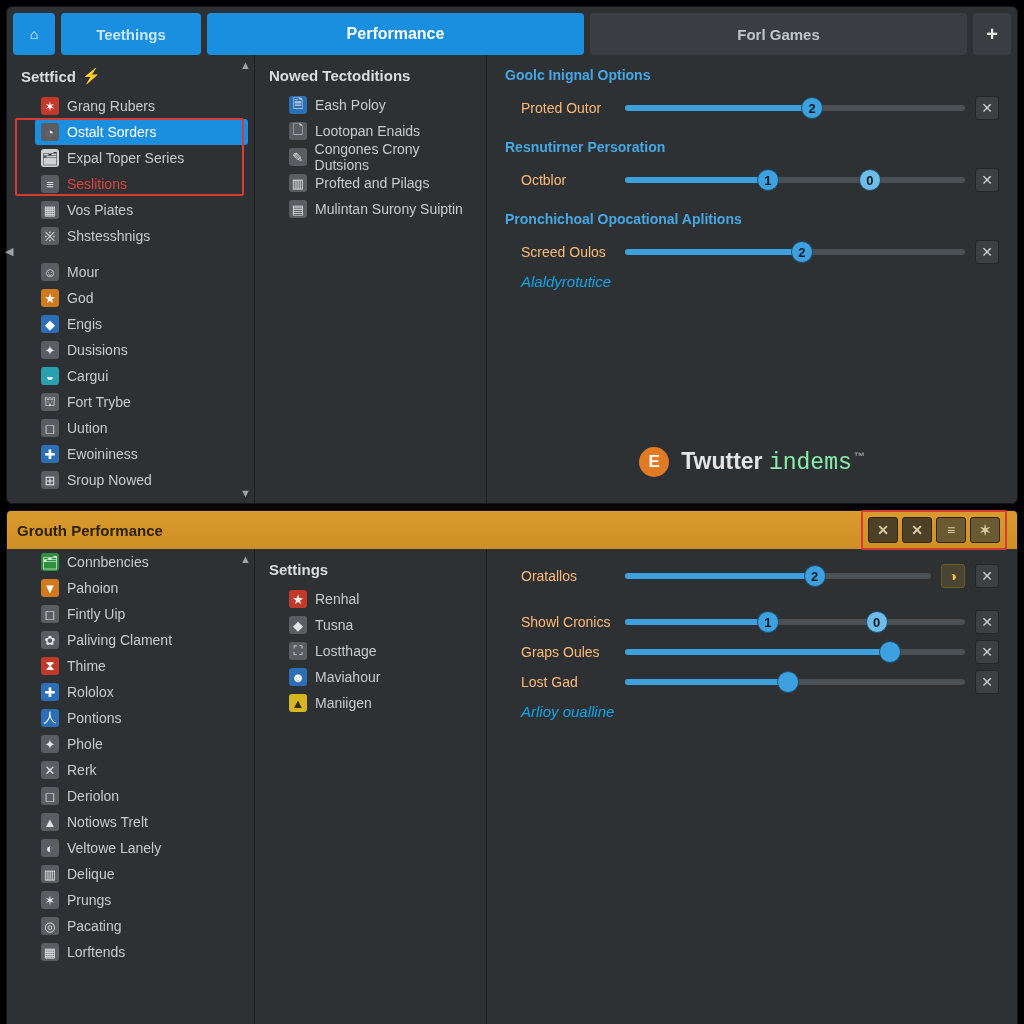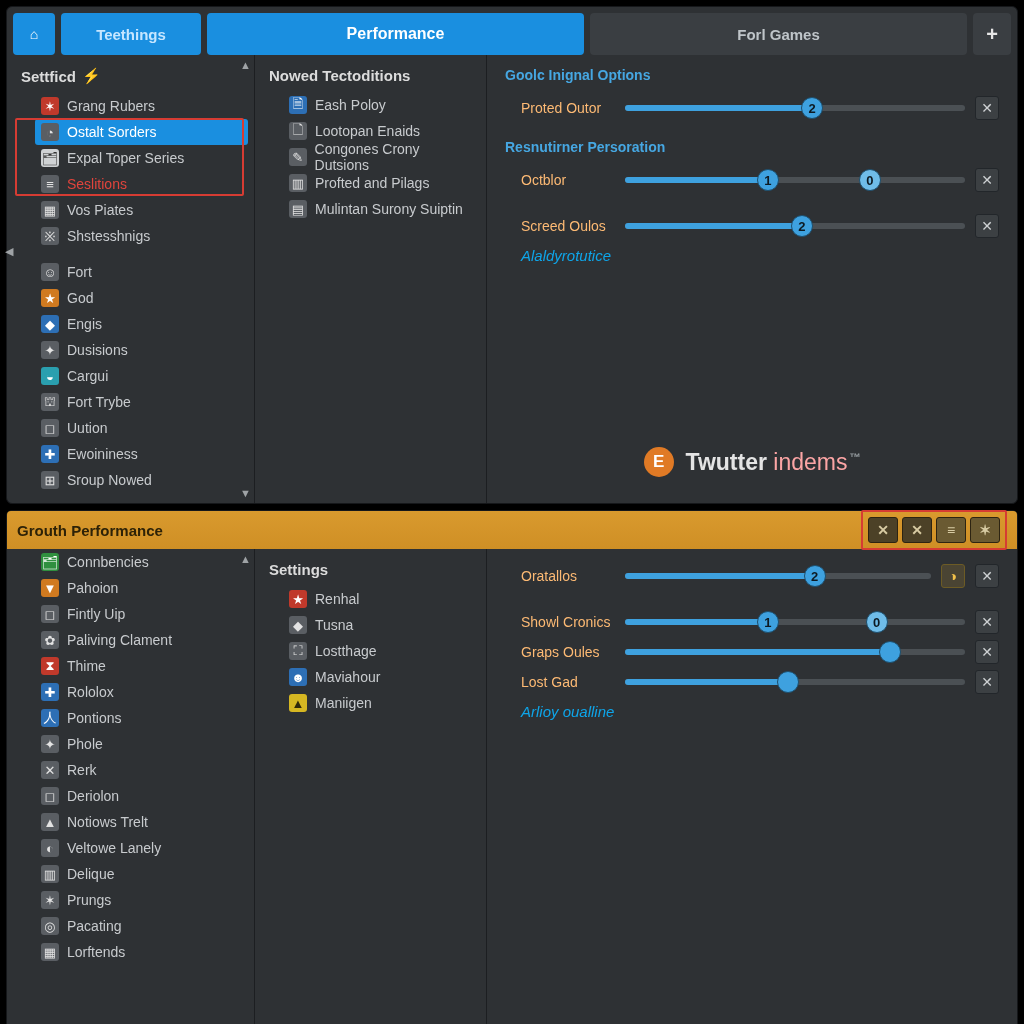--- a/index.html
+++ b/index.html
@@ -51,21 +51,21 @@
 .slider .fill { position:absolute; left:0; top:0; bottom:0; background:#3ea1df; border-radius:3px; }
 .slider .knob { position:absolute; top:-8px; width:22px; height:22px; border-radius:11px; background:#3ea1df; color:#0d1a22; font-weight:800; font-size:13px; display:flex; align-items:center; justify-content:center; transform:translateX(-50%); border:1px solid #1d4e6c;}
 .slider .knob.secondary { background:#6fbce8; }
 .xbtn { width:24px; height:24px; background:#3c4043; border:1px solid #22262a; border-radius:3px; display:flex; align-items:center; justify-content:center; color:#cfd2d4; cursor:pointer; font-size:14px; }
 .xbtn.gold { background:#4a4433; color:#f2c14a; border-color:#6c5b25;}
 .opt-sub { color:#0ea5e9; font-style:italic; font-size:15px; padding-left:16px; margin-top:6px;}
 
 
 .brand { position:absolute; bottom:26px; left:0; right:0; display:flex; align-items:center; justify-content:center; gap:12px; font-size:23px; font-weight:600; color:#e4e4e4; }
 .brand .disc { width:30px; height:30px; border-radius:50%; background:#e07a25; color:#fff; display:flex; align-items:center; justify-content:center; font-weight:800; font-size:17px;}
-.brand .accent { color:#fca5a5; font-weight:500;}
+.brand .accent { color:#86efac; font-weight:500;font-family:Liberation Mono, monospace;}
 .brand .tm { font-size:11px; vertical-align:super; color:#9aa0a4; margin-left:2px;}
 
 
 .winbar { height:38px; background:linear-gradient(#d99a2e,#cf8f25); border-radius:4px 4px 0 0; display:flex; align-items:center; padding:0 10px; color:#2d2207; font-weight:700; font-size:15px; }
 .winbar .spring { flex:1; }
 .wb-group { display:flex; gap:4px; padding:3px; }
 .wb-btn { width:30px; height:26px; background:#4c4127; border:1px solid #2d2412; border-radius:3px; display:flex; align-items:center; justify-content:center; color:#d8cba3; cursor:pointer; font-size:14px; }
 .wb-btn.lite { background:#6a5a32; }
 .redbox2 { border:2px solid #d63c33; padding:2px; border-radius:2px;}
 
@@ -123,21 +123,21 @@
             <span class="ico ic-gry">▦</span>
             <span>Vos Piates</span>
           </div>
           <div class="node l1">
             <span class="ico ic-gry">※</span>
             <span>Shstesshnigs</span>
           </div>
           <div style="height: 10px;"></div>
           <div class="node l1">
             <span class="ico ic-gry">☺</span>
-            <span>Fort</span>
+            <span>Mour</span>
           </div>
           <div class="node l1">
             <span class="ico ic-org">★</span>
             <span>God</span>
           </div>
           <div class="node l1">
             <span class="ico ic-blue">◆</span>
             <span>Engis</span>
           </div>
           <div class="node l1">
@@ -214,20 +214,21 @@
               <div class="opt-label">Octblor</div>
               <div class="slider">
                 <div class="fill" style="width: 42%;"></div>
                 <div class="knob" style="left: 42%;">1</div>
                 <div class="knob secondary" style="left: 72%;">0</div>
               </div>
               <div class="xbtn">✕</div>
             </div>
           </div>
           <div class="opt-block">
+            <div class="opt-title">Pronchichoal Opocational Aplitions</div>
             <div class="opt-row">
               <div class="opt-label">Screed Oulos</div>
               <div class="slider">
                 <div class="fill" style="width: 52%;"></div>
                 <div class="knob" style="left: 52%;">2</div>
               </div>
               <div class="xbtn">✕</div>
             </div>
             <div class="opt-sub">Alaldyrotutice</div>
           </div>

